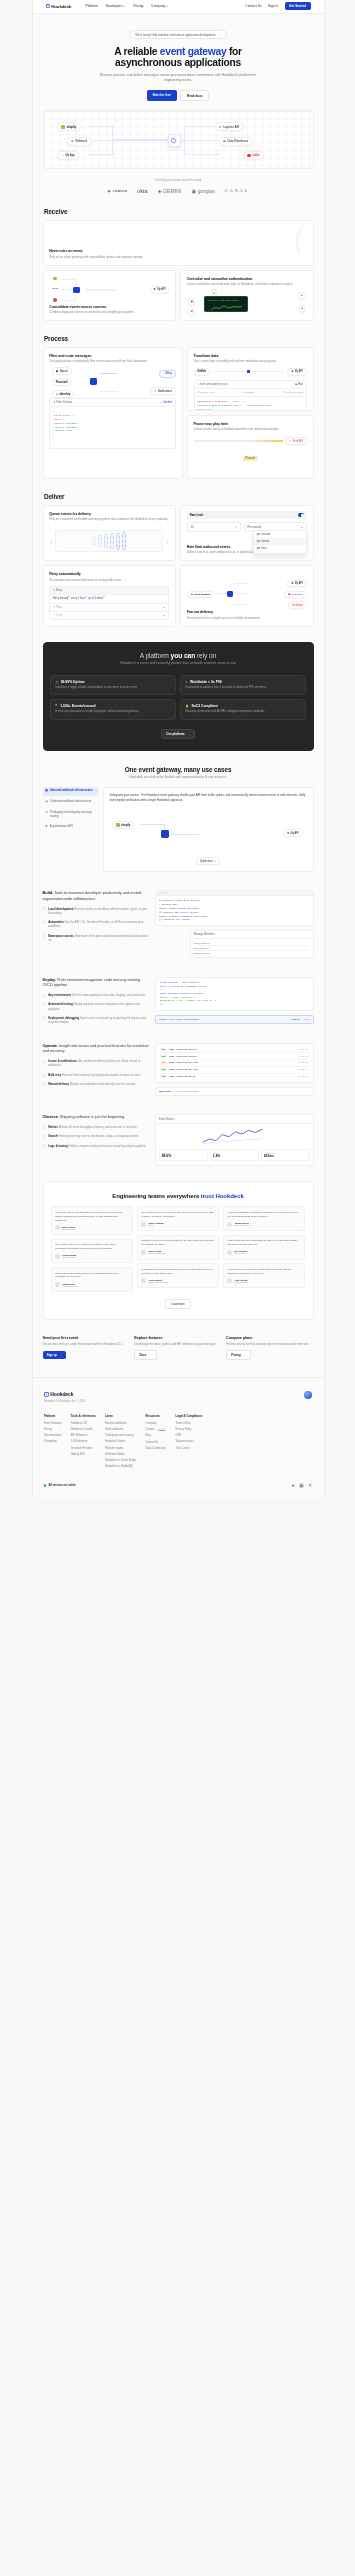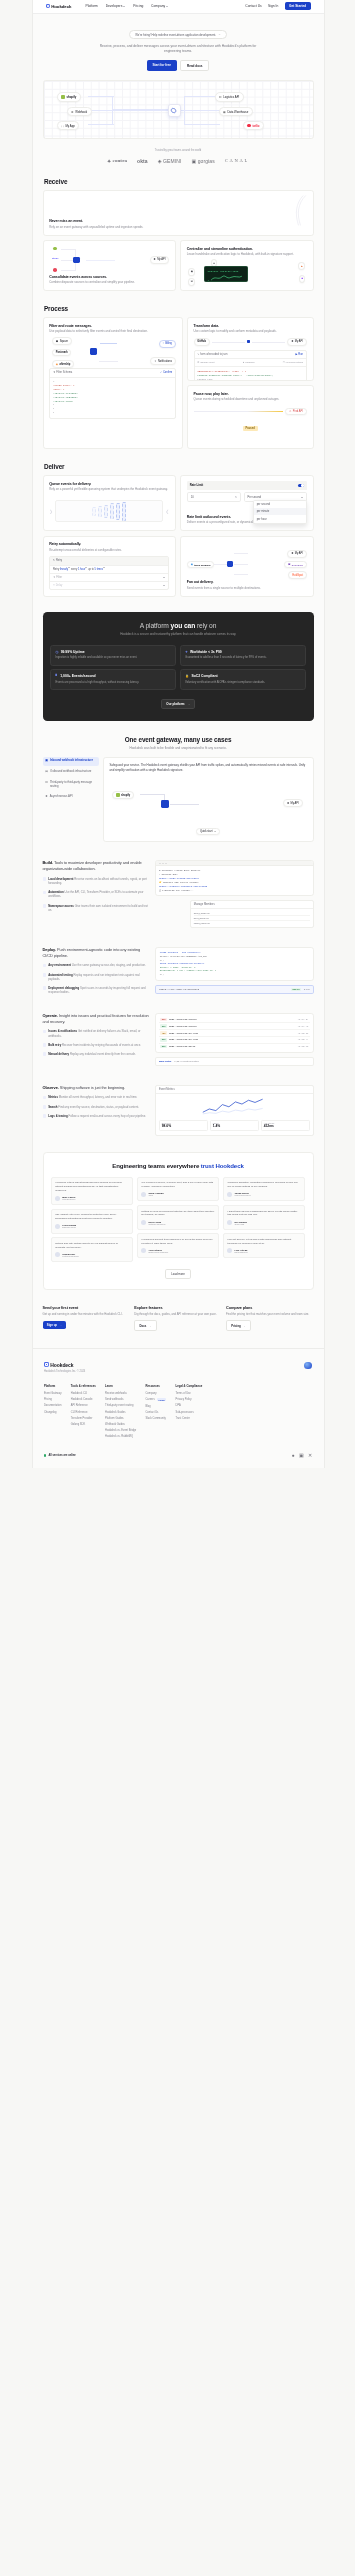--- a/index.html
+++ b/index.html
@@ -200,20 +200,24 @@
     <a href="#">Sign In</a>
     <span class="btn-primary">Get Started</span>
   </div>
 </div>
 
 <div class="hero">
   <span class="pill">
     <span>We're hiring! Help redefine event-driven application development.</span>
     <span class="arr">→</span>
   </span>
+  <h1 class="hero-t">
+    <span>A reliable </span><span class="accent">event gateway</span><span> for</span><br>
+    <span>asynchronous applications</span>
+  </h1>
   <p class="hero-sub">Receive, process, and deliver messages across your event-driven architecture with Hookdeck's platform for engineering teams.</p>
   <div class="hero-cta">
     <span class="cta-b cta-fill">Start for free</span>
     <span class="cta-b cta-ghost">Read docs</span>
   </div>
 </div>
 
 <div class="hero-diagram">
   <div class="edge" style="left:44px;top:15px;width:26px;height:1.1px"></div>
   <div class="edge" style="left:68px;top:15px;width:1.1px;height:14.2px"></div>

